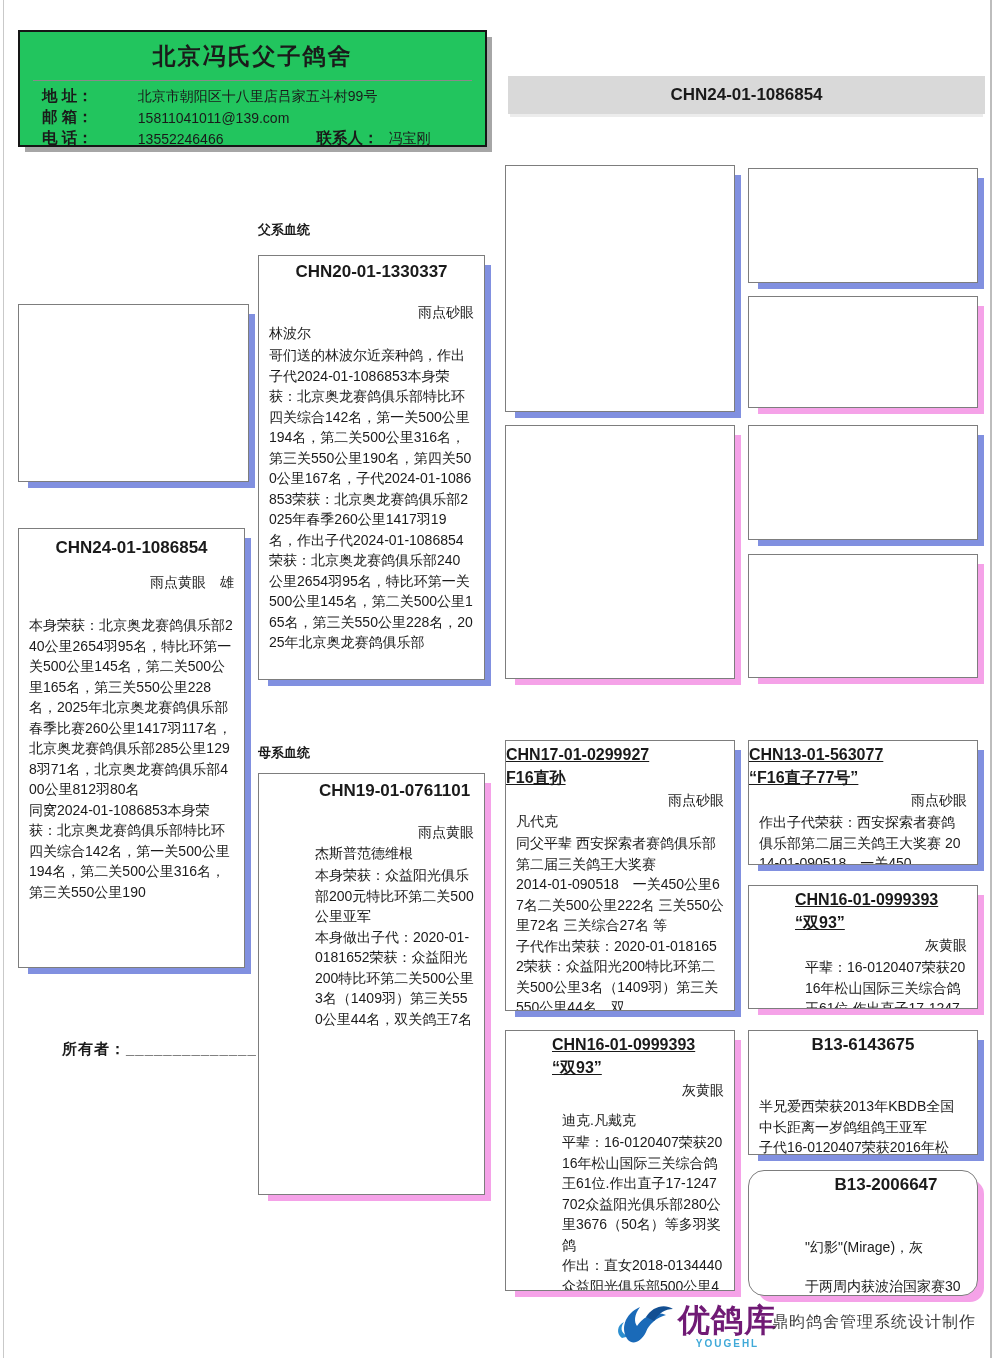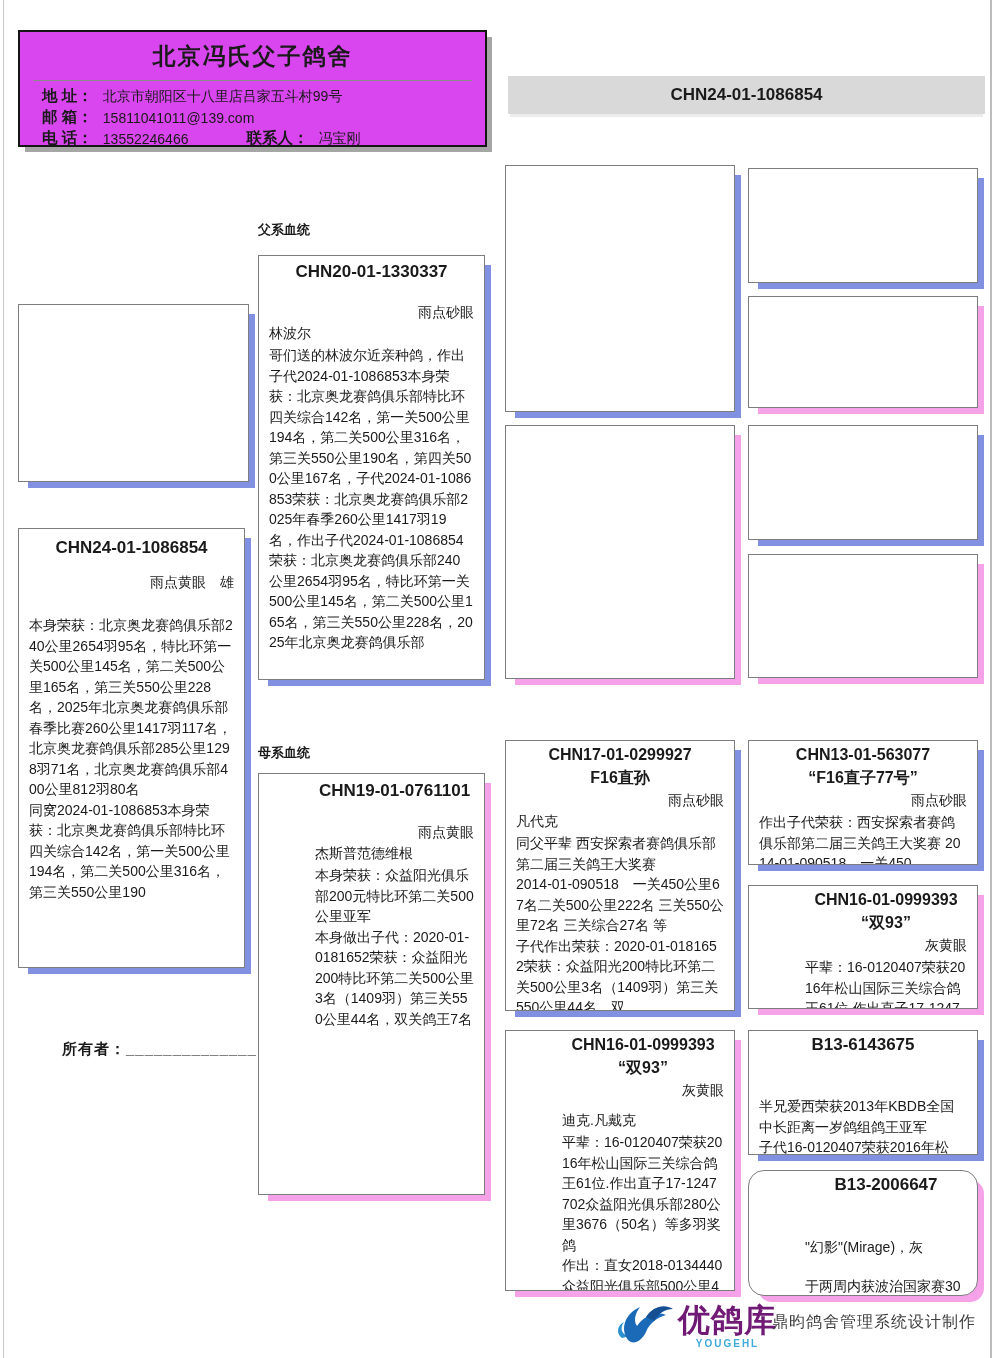--- a/index.html
+++ b/index.html
@@ -3,39 +3,39 @@
 <meta charset="utf-8">
 <style>
   html,body{margin:0;padding:0;background:#ffffff;}
   body{font-family:"Liberation Sans","DejaVu Sans",sans-serif;color:#1a1a1a;}
   .page{position:relative;width:1000px;height:1358px;background:#fff;overflow:hidden;}
   .edge{position:absolute;top:0;height:100%;background:#c9c9c9;}
   .edge.left{left:3px;width:1px;}
   .edge.right{left:990px;width:2px;background:#bdbdbd;}
 
   
-  .header-box{position:absolute;left:18px;top:30px;width:469px;height:117px;background:#d946ef;
+  .header-box{position:absolute;left:18px;top:30px;width:469px;height:117px;background:#22c55e;
     border:2px solid #161616;box-shadow:6px 6px 0 -1px #a6a6a6;box-sizing:border-box;}
   .header-title{font-size:23px;font-weight:bold;text-align:center;margin-top:9px;letter-spacing:2px;}
   .header-divider{border:none;border-top:1px solid #8a8a8a;margin:8px 13px 5px 13px;}
   .header-rows{padding-left:22px;font-size:14px;}
-  .header-row{height:21px;display:flex;align-items:center;}
+  .header-row{height:21px;display:flex;align-items:center;gap:35px;}
   .header-row .lbl{font-weight:bold;font-size:15.5px;margin-right:10px;white-space:pre;}
   .contact-group{margin-left:58px;display:flex;align-items:center;}
 
   
   .banner{position:absolute;left:508px;top:76px;width:477px;height:38px;background:#d9d9d9;
     font-weight:bold;font-size:17px;text-align:center;line-height:38px;box-shadow:0 5px 0 -2px #ececec;}
 
   
   .box{position:absolute;background:#fff;border:1px solid #7d7d7d;box-sizing:border-box;overflow:hidden;}
   .shadow-blue{box-shadow:8px 8px 0 -2px #8190e0;}
   .shadow-pink{box-shadow:8px 8px 0 -2px #f5a2e8;padding-left:46px;}
   .box-title{font-weight:bold;text-align:center;font-size:17px;line-height:20px;}
-  .box-title2{font-weight:bold;text-align:center;font-size:16px;line-height:19px;}
+  .box-title2{font-weight:bold;text-align:left;font-size:16px;line-height:19px;text-decoration:underline;}
   .trait-row{display:flex;justify-content:flex-end;padding:0 10px;font-size:14px;line-height:18px;}
   .strain{padding:0 10px;font-size:14px;line-height:18px;}
   .note{padding:0 10px;font-size:14px;line-height:19px;}
   .bird-body{padding:0 10px;font-size:14px;line-height:20.5px;white-space:pre-line;word-break:break-all;}
 
   #box-subject .box-title{margin-top:9px;}
   #box-subject .trait-row{margin-top:15px;}
   #box-subject .bird-body{margin-top:24px;}
 
   #box-father .box-title{margin-top:6px;}

